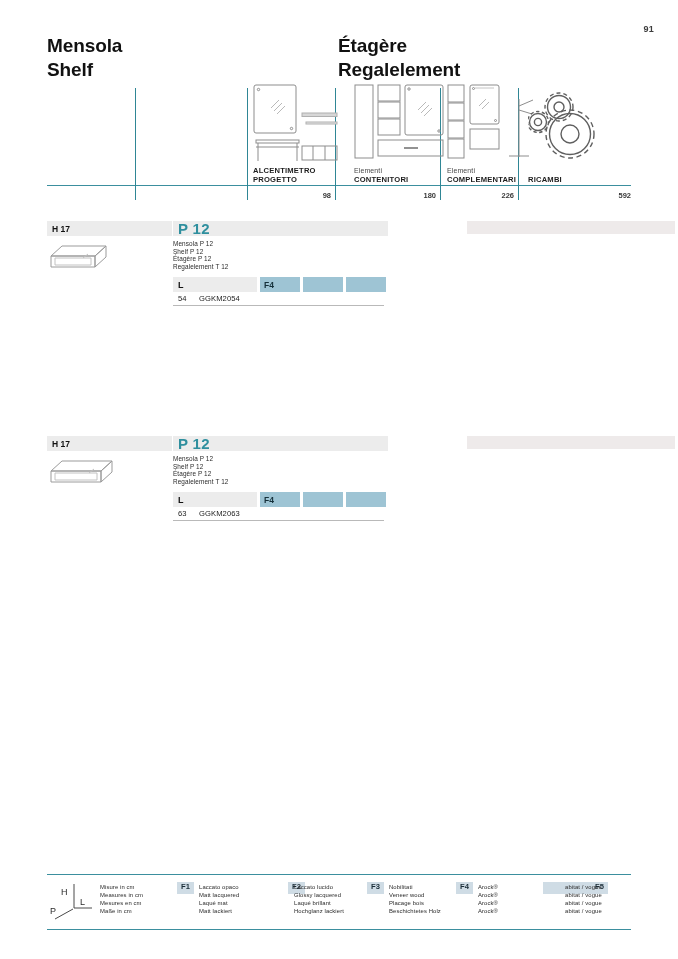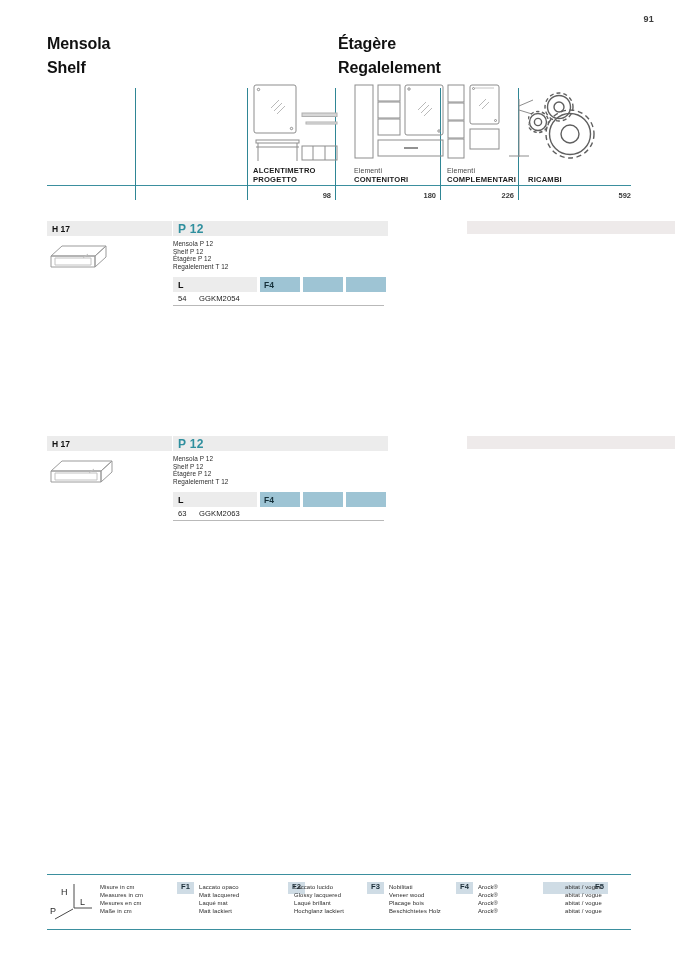--- a/index.html
+++ b/index.html
@@ -5,27 +5,27 @@
   html,body{margin:0;padding:0;background:#ffffff;}
   body{
     width:678px;height:959px;position:relative;
     font-family:"Liberation Sans", sans-serif;
     color:#1b1b1b;-webkit-font-smoothing:antialiased;
   }
   .page{position:absolute;inset:0;}
 
   
   .page-num{
-    position:absolute;top:14px;right:24px;
+    position:absolute;top:24px;right:24px;
     font-size:9px;font-weight:700;color:#3c3c3c;letter-spacing:.2px;
   }
 
   
   .title-it{
-    position:absolute;font-size:16px;font-weight:700;letter-spacing:-.1px;color:#111;
+    position:absolute;font-size:19px;font-weight:700;letter-spacing:-.1px;color:#111;
   }
   .t-left{left:47px;}
   .t-right{left:338px;}
   .ty1{top:35px;}
   .ty2{top:59px;}
 
   
   .strip{position:absolute;left:47px;top:88px;width:584px;height:112px;}
   .strip-base{
     position:absolute;left:0;bottom:14px;width:584px;height:1px;background:#3b8f9e;
@@ -45,21 +45,21 @@
   .block{position:absolute;left:47px;width:584px;}
   .col-h{position:absolute;left:0;width:125px;}
   .col-p{position:absolute;left:126px;width:215px;}
   .col-x{position:absolute;left:420px;width:208px;}
 
   .bar{
     height:15px;background:#ececec;display:flex;align-items:center;
     padding-left:5px;box-sizing:border-box;
   }
   .bar-h{font-size:8.5px;font-weight:700;color:#111;letter-spacing:0;}
-  .bar-p{font-size:12px;font-weight:700;color:#2f8f9e;letter-spacing:.3px;}
+  .bar-p{font-size:15px;font-weight:700;color:#2f8f9e;letter-spacing:.3px;}
   .bar-empty{height:13px;background:#eeeaea;}
 
   .desc{margin-top:4px;}
   .desc div{font-size:6.4px;line-height:7.6px;color:#2b2b2b;letter-spacing:.1px;}
 
   
   .tbl{margin-top:7px;width:215px;}
   .tbl-head{display:flex;height:15px;}
   .th-l{
     flex:0 0 84px;background:#ececec;display:flex;align-items:center;

